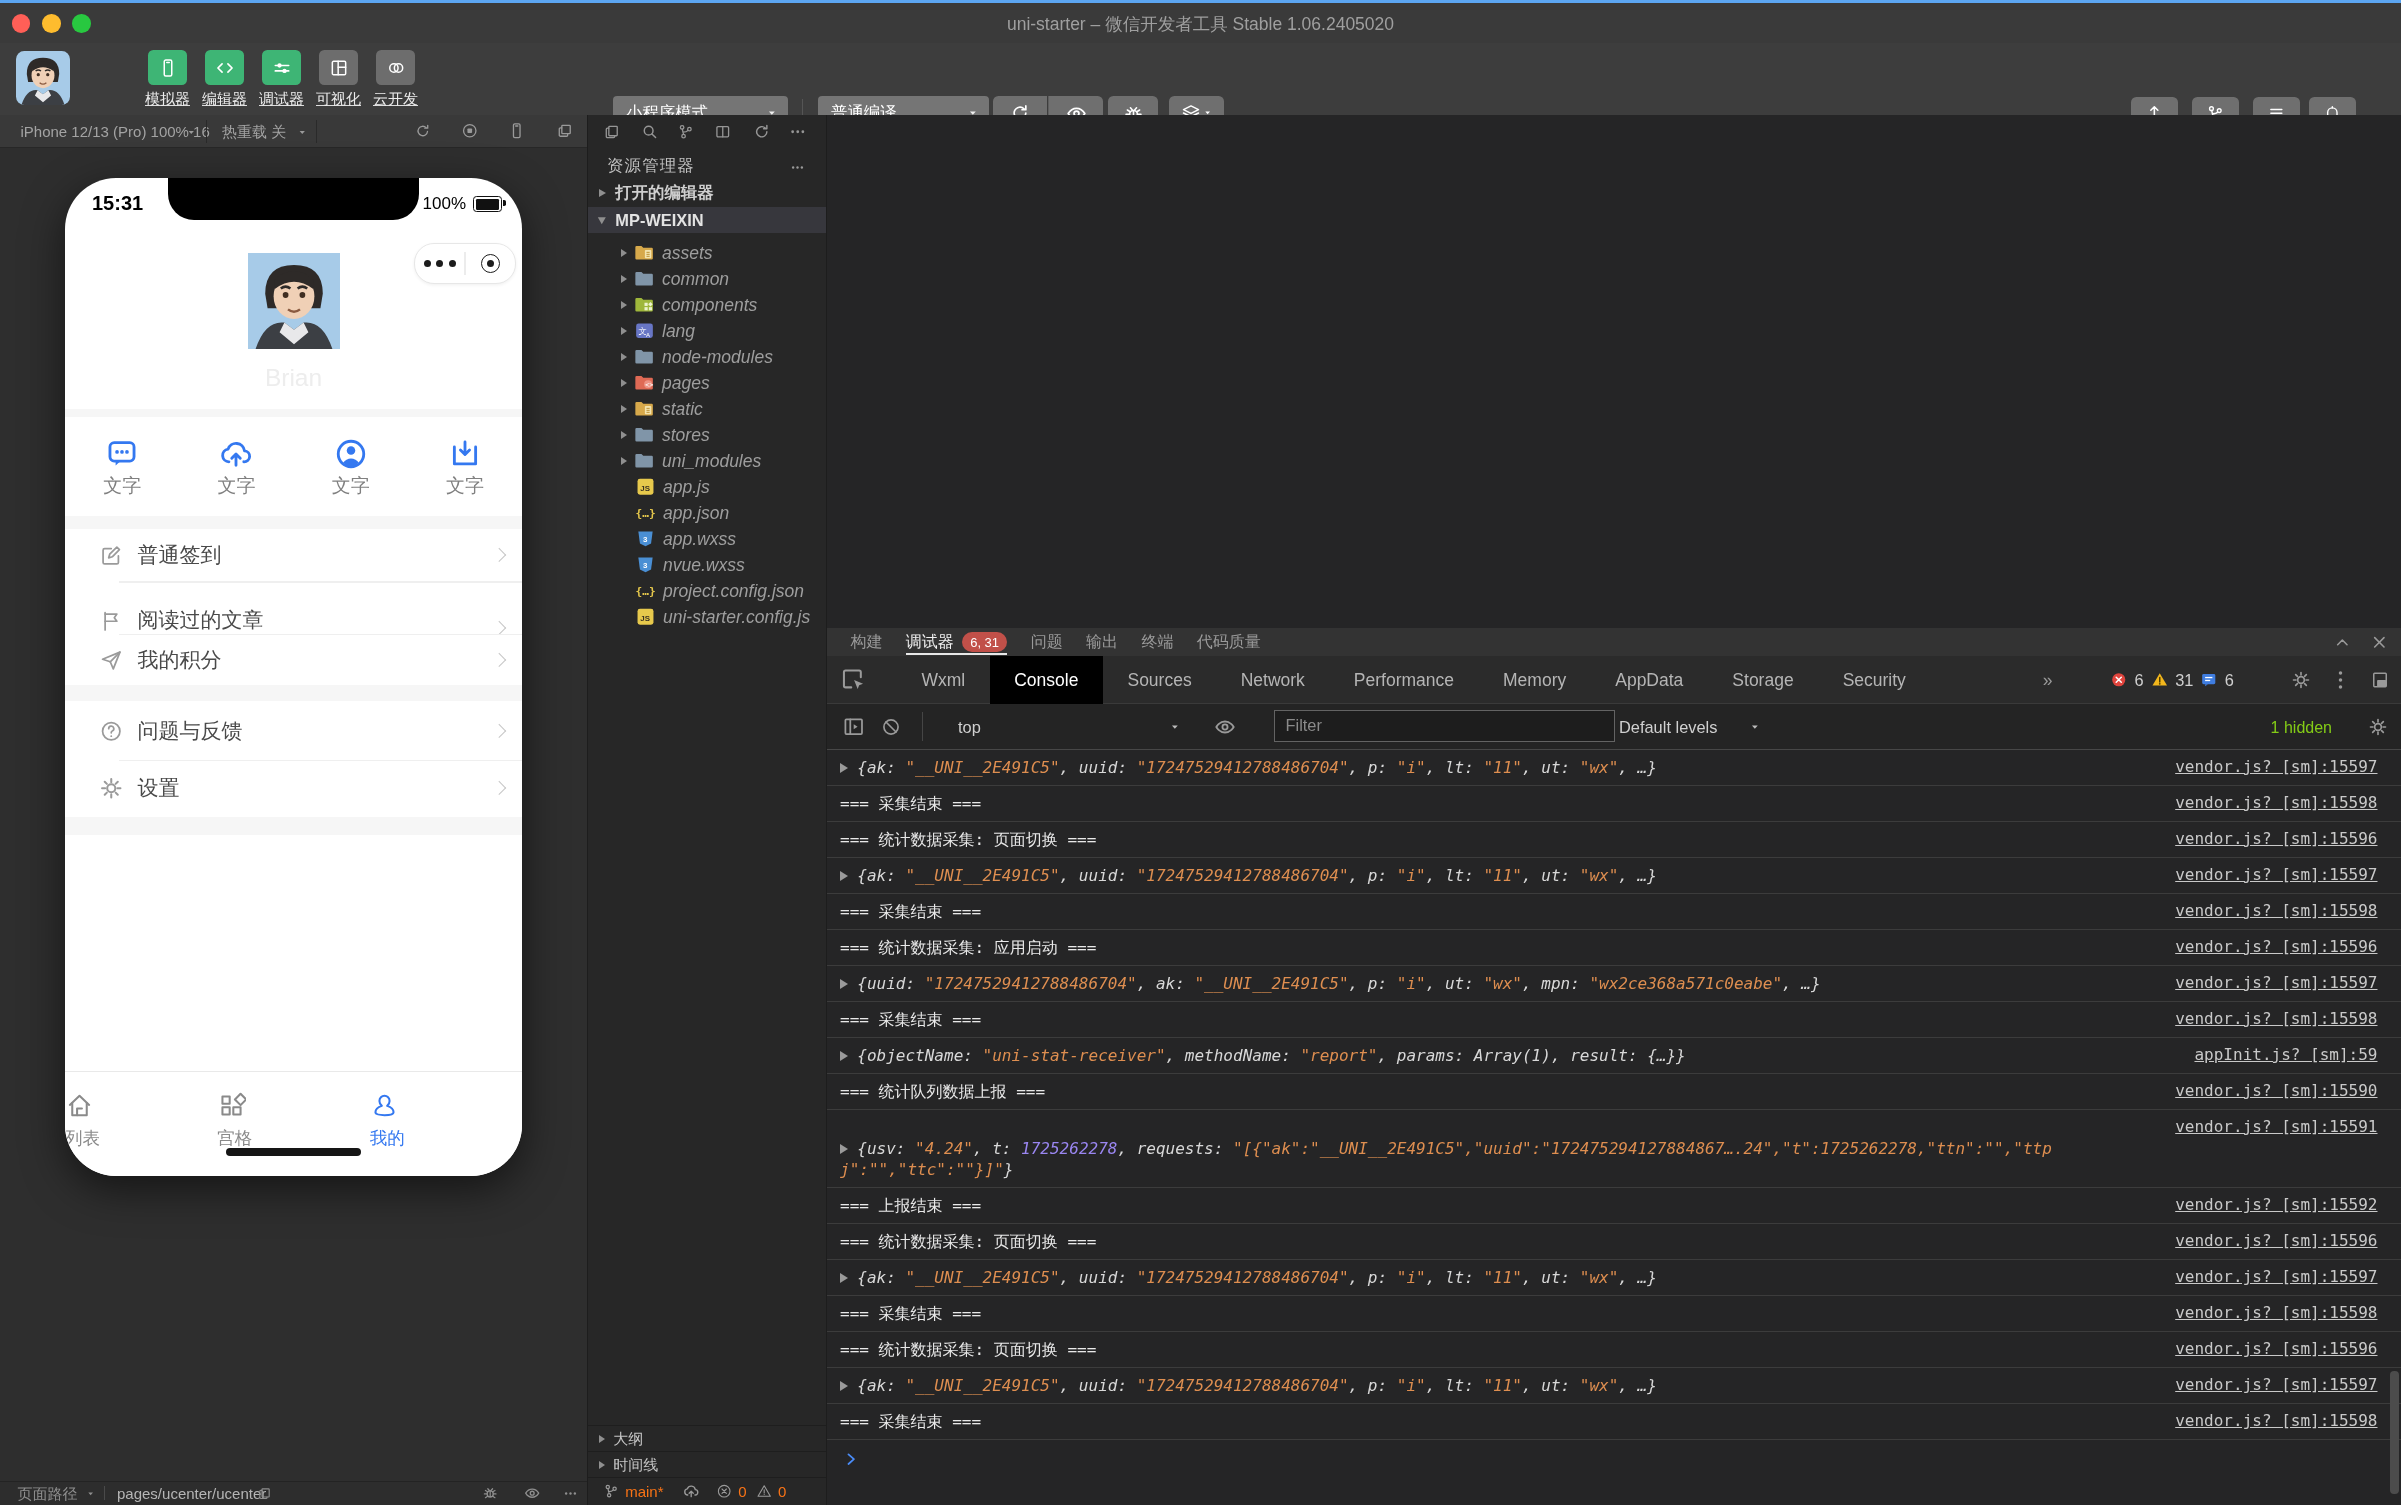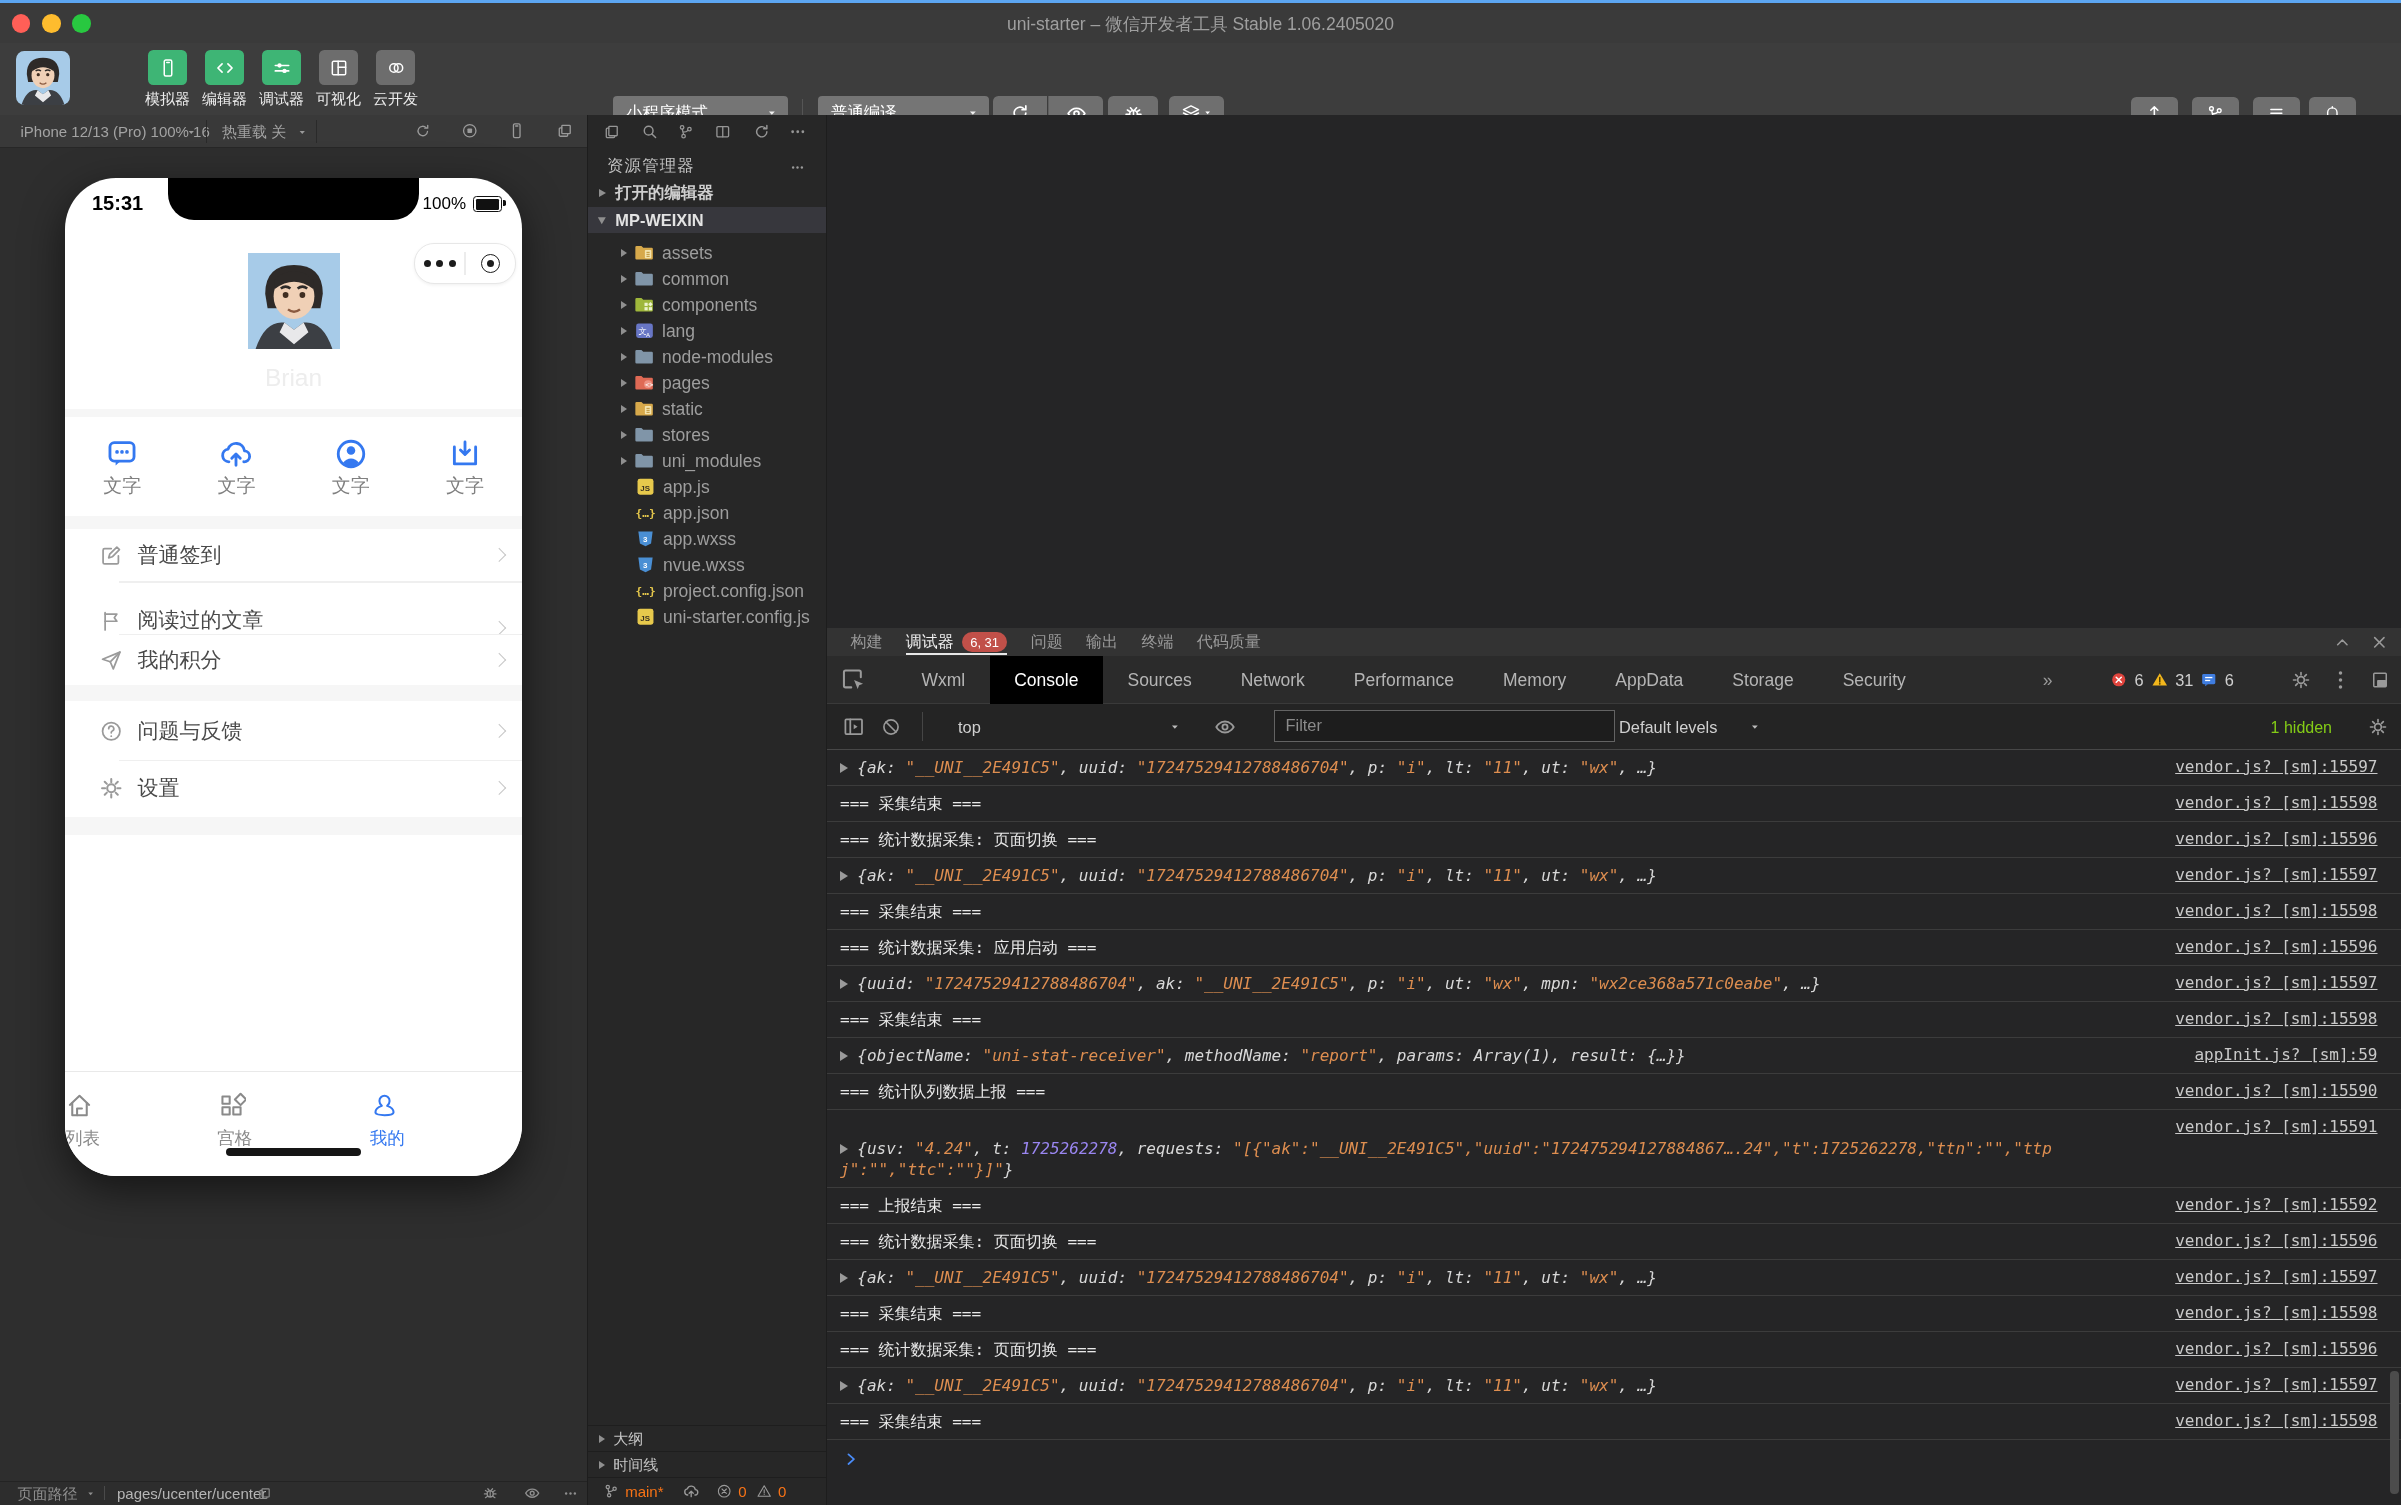--- a/index.html
+++ b/index.html
@@ -11,21 +11,21 @@
 
   
   .titlebar{position:absolute;left:0;top:0;width:2401px;height:43px;background:#3a3a3a;border-bottom:1.2px solid #2c2c2c;}
   .accentline{position:absolute;left:0;top:0;width:100%;height:2.9px;background:#5ca6f2;}
   .tlight{position:absolute;top:14px;width:18.7px;height:18.7px;border-radius:50%;}
   .wtitle{position:absolute;left:0;top:11.7px;width:100%;text-align:center;font-size:17.5px;color:#9f9f9f;}
 
   
   .toolbar{position:absolute;left:0;top:43px;width:2401px;height:72px;background:#3d3d3d;border-bottom:1.2px solid #2a2a2a;}
   .tb-avatar{position:absolute;left:16.4px;top:8.2px;width:54px;height:54px;border-radius:8.2px;overflow:hidden;}
-  .tb-col{width:57px;display:flex;flex-direction:column;align-items:center;}
+  .tb-col{width:57px;display:flex;flex-direction:column;align-items:center;text-decoration:underline;}
   .tb-btn{width:39px;height:35px;border-radius:5.3px;display:flex;align-items:center;justify-content:center;color:#fff;}
   .tb-btn .ic{width:20px;height:20px;}
   .tb-btn.on{background:#3eb575;}
   .tb-btn.off{background:#6d6d6d;}
   .tb-lab{margin-top:4.7px;font-size:15px;color:#ececec;white-space:nowrap;}
   .dd{position:absolute;top:53px;height:34px;background:#757575;border-radius:4.1px;color:#fff;
       display:flex;align-items:center;font-size:16.4px;}
   .dd .dtxt{padding-left:13px;text-align:right;}
   .dd .caret{position:absolute;right:10.5px;top:11px;width:11.7px;height:11.7px;color:#efefef;}
   .vd{position:absolute;width:1.2px;background:#555;}
@@ -93,21 +93,21 @@
   .secrow{position:absolute;left:0;width:100%;height:26px;display:flex;align-items:center;font-size:16.4px;font-weight:bold;color:#cfcfcf;}
   .selrow{background:#37373d;}
   .twisty{width:0;height:0;border-left:7.6px solid #8f8f8f;border-top:4.7px solid transparent;border-bottom:4.7px solid transparent;margin-left:11px;}
   .twisty.open{transform:rotate(90deg);transform-origin:40% 50%;}
   #tree{position:absolute;left:0;top:125px;width:100%;}
   .trow{height:26px;display:flex;align-items:center;font-size:17.5px;color:#9e9e9e;}
   .trow .twisty{margin-left:33px;border-left-width:6.4px;border-top-width:4.1px;border-bottom-width:4.1px;}
   .trow .fic{width:21px;height:17.5px;margin-left:7px;line-height:0;}
   .trow .fic svg{width:21px;height:17.5px;}
   .trow.file .fic{margin-left:47px;}
-  .trow span.lbl{margin-left:7px;}
+  .trow span.lbl{margin-left:7px;font-style:italic;}
   .botrow{position:absolute;left:0;width:100%;height:26px;display:flex;align-items:center;border-top:1.2px solid #1e1e1e;
           font-size:15px;color:#c5c5c5;}
   .gitrow{position:absolute;left:0;bottom:0;width:100%;height:27px;display:flex;align-items:center;gap:5.8px;
           font-size:15px;color:#f97316;border-top:1.2px solid #1e1e1e;}
   .gitrow .ic{width:16.4px;height:16.4px;color:#9a9a9a;}
 
   
   .dbgtabs{position:absolute;left:0;top:513px;width:100%;height:28px;background:#333;display:flex;align-items:center;}
   .dbgtab{font-size:16px;color:#9a9a9a;margin-left:23.4px;position:relative;height:100%;display:flex;align-items:center;}
   .dbgtab.on{color:#f0f0f0;}

